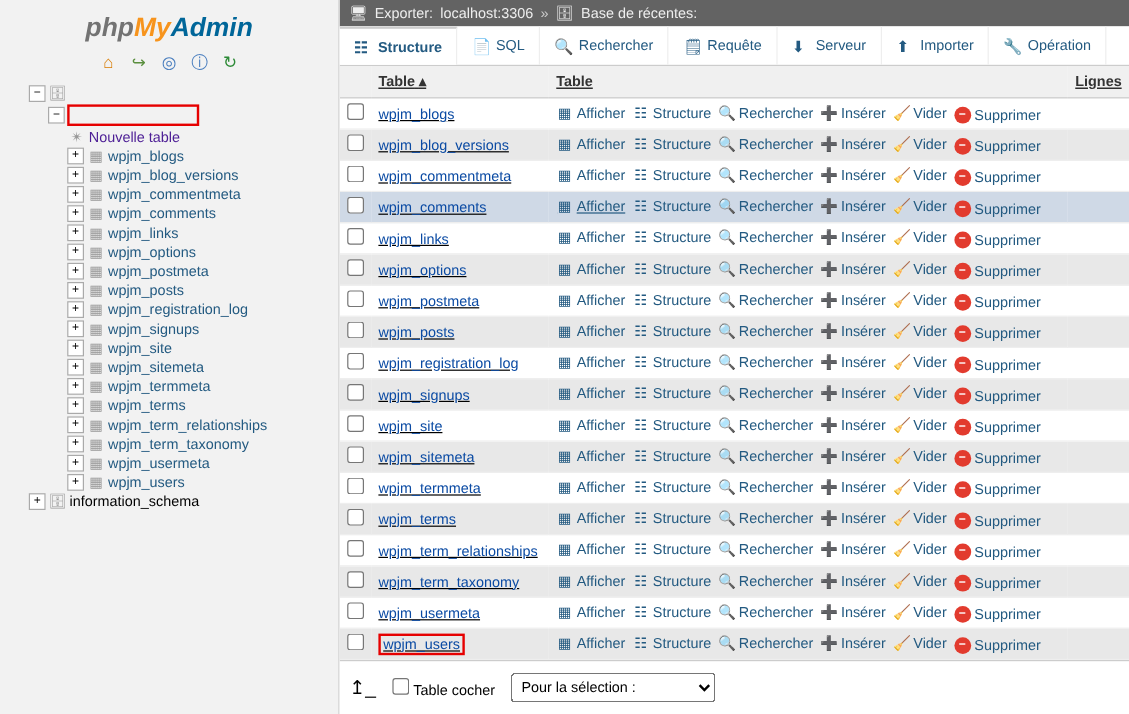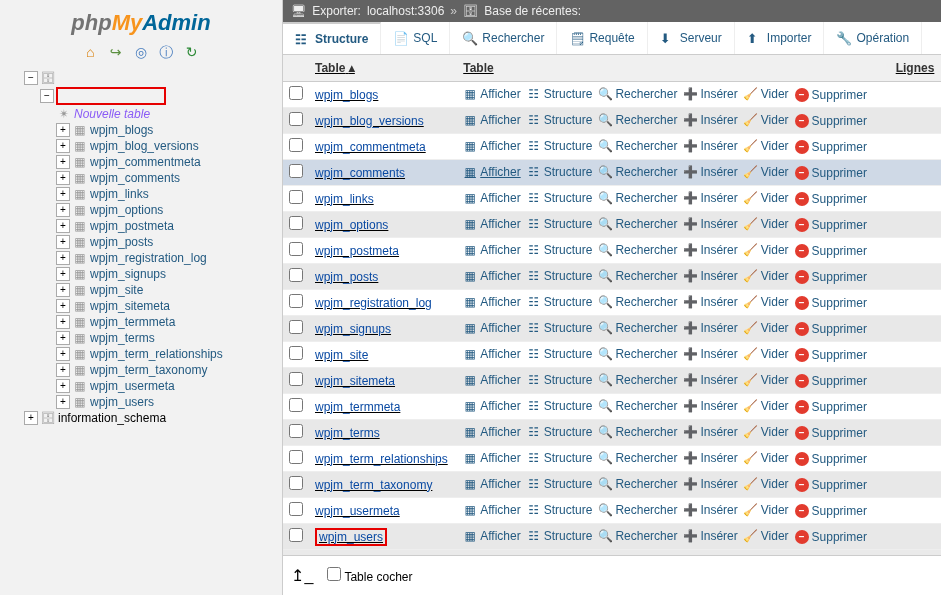--- a/index.html
+++ b/index.html
@@ -14,21 +14,21 @@
 .toolbar-icons { text-align: center; padding: 4px; }
 .toolbar-icons span { display:inline-block; width:16px; height:16px; margin:0 3px; font-size:14px; line-height:16px; cursor:pointer;}
 .recent { text-align:center; padding:6px; }
 .recent select { width: 160px; font-size:12px; padding:2px;}
 .tree { padding: 6px 4px 6px 8px; }
 .tree ul { list-style:none; padding-left: 16px; }
 .tree li { padding: 1px 0; white-space:nowrap; display:flex; align-items:center; gap:2px;}
 .tree .expander { display:inline-block; width:14px; height:14px; border:1px solid #aaa; line-height:12px; text-align:center; font-size:10px; cursor:pointer; background:#fff;}
 .tree .ticon { display:inline-block; width:16px; text-align:center; color:#999;}
 .highlight-red { border: 2px solid #e60000; padding: 0 2px; display:inline-block; min-width:110px; height:18px; }
-.tree .new-table { color:#8b5cf6;font-style:italic; }
+.tree .new-table { color:#4c1d95; }
 
 .main { flex:1; display:flex; flex-direction:column; background:#fff; overflow:hidden;}
 .server-bar { background: #636363; color:#eee; padding:4px 8px; font-size:12px; display:flex; align-items:center; gap:6px;}
 .server-bar .sep { color:#ccc;}
 .tabs { display:flex; background:#fff; border-bottom:1px solid #ccc; }
 .tab { padding:8px 12px; display:flex; align-items:center; gap:6px; cursor:pointer; border-right:1px solid #eee; color:#235a81;}
 .tab.active { background:#fff; border-top:2px solid #ccc; font-weight:bold;}
 .tab .ticon2 { display:inline-block; width:14px; height:14px; font-size:13px;}
 
 .table-wrap { flex:1; overflow:auto;text-decoration:underline; }
@@ -348,14 +348,15 @@
           <td>Somme</td>
           <td></td>
         </tr>
       </tfoot>
     </table>
   </div>
 
   <div class="footer-bar">
     <span class="turn-arrow">↥_</span>
     <label><input type="checkbox" class="chk" style=""> <span>Table cocher</span></label>
+    <select><option>Pour la sélection :</option></select>
   </div>
 </div>
 
 </body></html>

